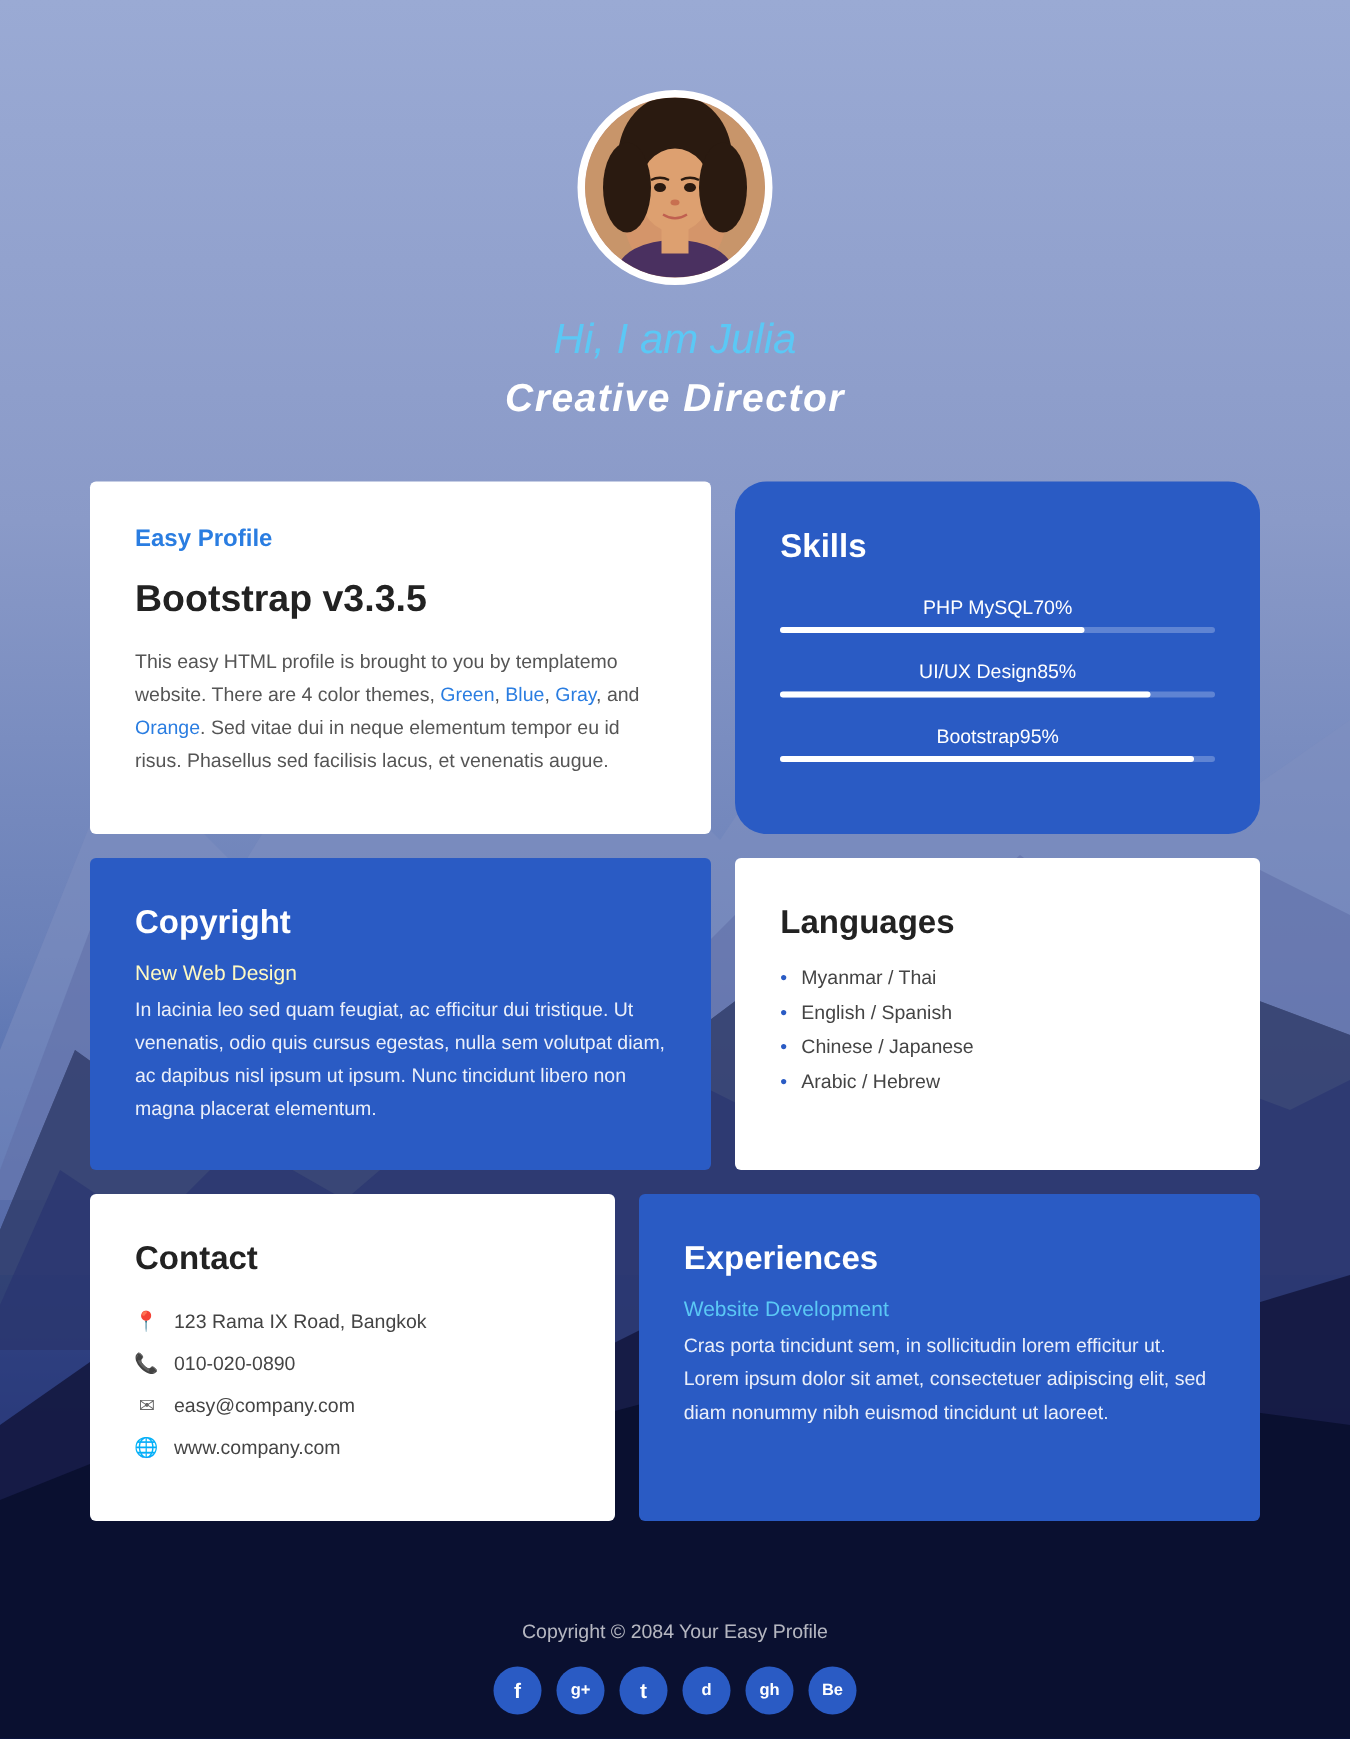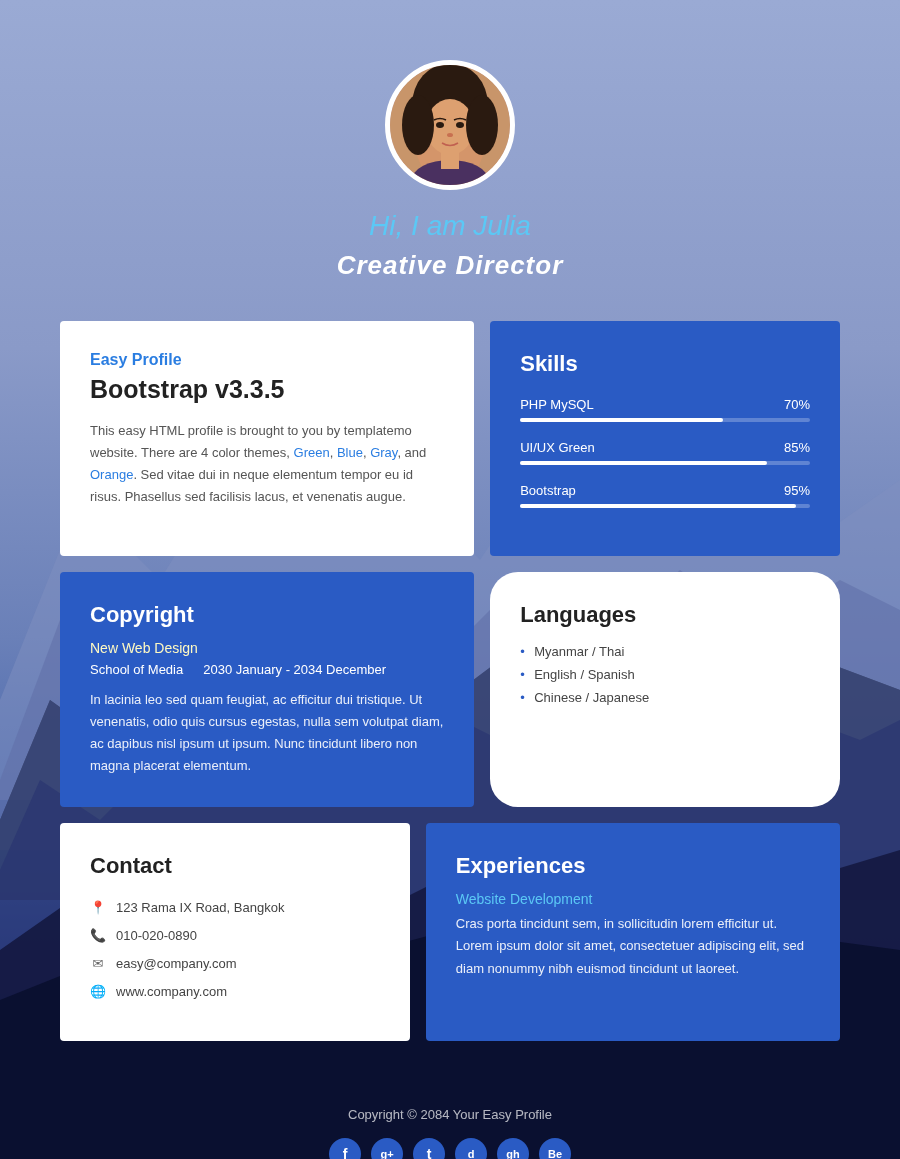--- a/index.html
+++ b/index.html
@@ -84,56 +84,57 @@
 
     
     .card-about {
       flex: 1.1;
     }
 
     .about-tag {
       color: #2a7de1;
       font-size: 16px;
       font-weight: 600;
-      margin-bottom: 6px;
+      margin-bottom: 16px;
     }
 
     .about-title {
       font-size: 25px;
       font-weight: 700;
       color: #222;
       margin-bottom: 16px;
     }
 
     .about-desc {
       font-size: 13px;
       color: #555;
       line-height: 1.7;
     }
 
     .about-desc a { color: #2a7de1; text-decoration: none; }
 
     
     .card-skills {
       flex: 0.9;
+      border-radius: 21px;
     }
 
     .card-skills h2 {
       font-size: 22px;
       font-weight: 600;
       margin-bottom: 20px;
     }
 
     .skill-item {
       margin-bottom: 18px;
     }
 
     .skill-header {
       display: flex;
-      justify-content: space-between;
+      justify-content: center;
       font-size: 13px;
       margin-bottom: 6px;
     }
 
     .skill-bar-bg {
       background: rgba(255,255,255,0.25);
       height: 4px;
       border-radius: 2px;
       position: relative;
     }
@@ -171,21 +172,20 @@
 
     .edu-desc {
       font-size: 13px;
       line-height: 1.7;
       opacity: 0.9;
     }
 
     
     .card-languages {
       flex: 0.9;
-      border-radius: 28px;
     }
 
     .card-languages h2 {
       font-size: 22px;
       font-weight: 600;
       margin-bottom: 16px;
       color: #222;
     }
 
     .lang-list {
@@ -396,21 +396,21 @@
           <div class="skill-header">
             <span>PHP MySQL</span>
             <span>70%</span>
           </div>
           <div class="skill-bar-bg">
             <div class="skill-bar-fill" style="width:70%"></div>
           </div>
         </div>
         <div class="skill-item">
           <div class="skill-header">
-            <span>UI/UX Green</span>
+            <span>UI/UX Design</span>
             <span>85%</span>
           </div>
           <div class="skill-bar-bg">
             <div class="skill-bar-fill" style="width:85%"></div>
           </div>
         </div>
         <div class="skill-item">
           <div class="skill-header">
             <span>Bootstrap</span>
             <span>95%</span>
@@ -420,33 +420,30 @@
           </div>
         </div>
       </div>
     </div>
 
     <div class="row">
 
       <div class="card card-blue card-education">
         <h2>Copyright</h2>
         <div class="edu-subtitle">New Web Design</div>
-        <div class="edu-meta">
-          <span>School of Media</span>
-          <span>2030 January - 2034 December</span>
-        </div>
         <p class="edu-desc">In lacinia leo sed quam feugiat, ac efficitur dui tristique. Ut venenatis, odio quis cursus egestas, nulla sem volutpat diam, ac dapibus nisl ipsum ut ipsum. Nunc tincidunt libero non magna placerat elementum.</p>
       </div>
 
       <div class="card card-white card-languages">
         <h2>Languages</h2>
         <ul class="lang-list">
           <li>Myanmar / Thai</li>
           <li>English / Spanish</li>
           <li>Chinese / Japanese</li>
+          <li>Arabic / Hebrew</li>
         </ul>
       </div>
     </div>
 
     <div class="row">
 
       <div class="card card-white card-contact">
         <h2>Contact</h2>
         <div class="contact-item">
           <span class="contact-icon">📍</span>

